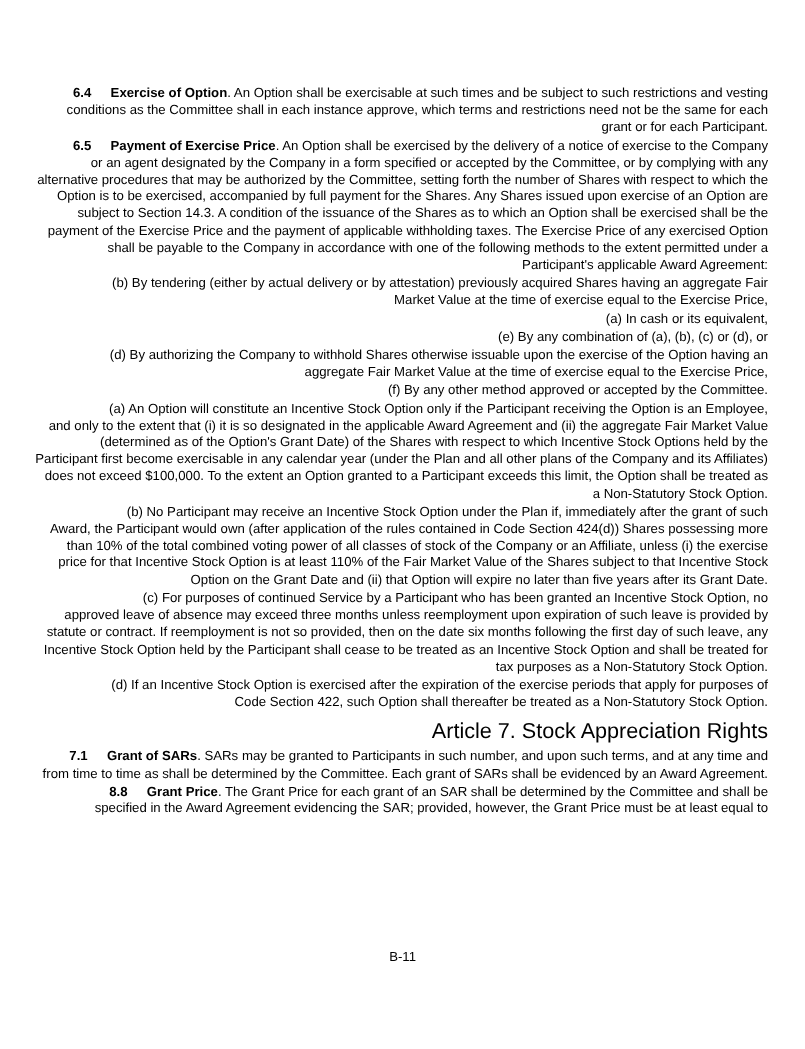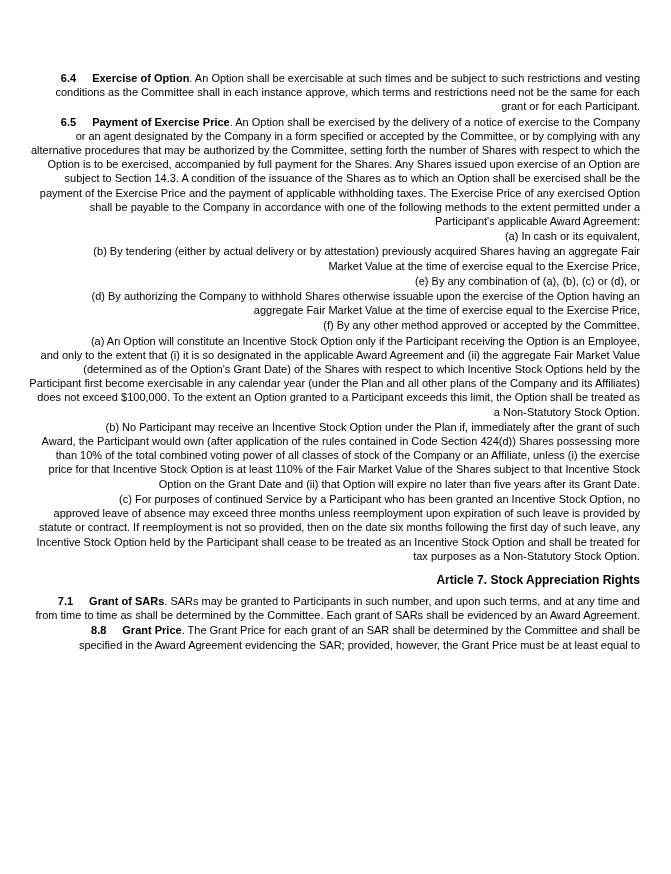--- a/index.html
+++ b/index.html
@@ -23,47 +23,49 @@
     font-size: 11px;
     line-height: 14.2px;
     text-align: right;
   }
   .doc-body p { margin: 1px 0; }
   p.section { text-indent: 26px; }
   .sec-num { font-weight: bold; margin-right: 16px; }
   .sec-title { font-weight: bold; }
   p.subitem { text-indent: 55px; }
   h2.article-heading {
-    font-size: 12px;
-    font-weight: bold;
+    font-size: 18px;
+    font-weight: normal;
     line-height: 18px;
     margin: 8px 0 5px 0;
   }
   .footer {
     position: absolute;
     top: 791px;
     left: 0;
     width: 671px;
     text-align: center;
     font-size: 11px;
     line-height: 14.2px;
   }
 </style>
 </head>
 <body>
 
 <div class="page">
   <div class="doc-body">
       <p class="section"><span class="sec-num">6.4</span><span class="sec-title">Exercise of Option</span><span>. An Option shall be exercisable at such times and be subject to such restrictions and vesting conditions as the Committee shall in each instance approve, which terms and restrictions need not be the same for each grant or for each Participant.</span></p>
       <p class="section"><span class="sec-num">6.5</span><span class="sec-title">Payment of Exercise Price</span><span>. An Option shall be exercised by the delivery of a notice of exercise to the Company or an agent designated by the Company in a form specified or accepted by the Committee, or by complying with any alternative procedures that may be authorized by the Committee, setting forth the number of Shares with respect to which the Option is to be exercised, accompanied by full payment for the Shares. Any Shares issued upon exercise of an Option are subject to Section 14.3. A condition of the issuance of the Shares as to which an Option shall be exercised shall be the payment of the Exercise Price and the payment of applicable withholding taxes. The Exercise Price of any exercised Option shall be payable to the Company in accordance with one of the following methods to the extent permitted under a Participant's applicable Award Agreement:</span></p>
+      <p class="subitem">(b) By tendering (either by actual delivery or by attestation) previously acquired Shares having an aggregate Fair Market Value at the time of exercise equal to the Exercise Price,</p>
       <p class="subitem">(a) In cash or its equivalent,</p>
-      <p class="subitem">(b) By tendering (either by actual delivery or by attestation) previously acquired Shares having an aggregate Fair Market Value at the time of exercise equal to the Exercise Price,</p>
       <p class="subitem">(e) By any combination of (a), (b), (c) or (d), or</p>
       <p class="subitem">(d) By authorizing the Company to withhold Shares otherwise issuable upon the exercise of the Option having an aggregate Fair Market Value at the time of exercise equal to the Exercise Price,</p>
       <p class="subitem">(f) By any other method approved or accepted by the Committee.</p>
       <p class="subitem">(a) An Option will constitute an Incentive Stock Option only if the Participant receiving the Option is an Employee, and only to the extent that (i) it is so designated in the applicable Award Agreement and (ii) the aggregate Fair Market Value (determined as of the Option's Grant Date) of the Shares with respect to which Incentive Stock Options held by the Participant first become exercisable in any calendar year (under the Plan and all other plans of the Company and its Affiliates) does not exceed $100,000. To the extent an Option granted to a Participant exceeds this limit, the Option shall be treated as a Non-Statutory Stock Option.</p>
       <p class="subitem">(b) No Participant may receive an Incentive Stock Option under the Plan if, immediately after the grant of such Award, the Participant would own (after application of the rules contained in Code Section 424(d)) Shares possessing more than 10% of the total combined voting power of all classes of stock of the Company or an Affiliate, unless (i) the exercise price for that Incentive Stock Option is at least 110% of the Fair Market Value of the Shares subject to that Incentive Stock Option on the Grant Date and (ii) that Option will expire no later than five years after its Grant Date.</p>
       <p class="subitem">(c) For purposes of continued Service by a Participant who has been granted an Incentive Stock Option, no approved leave of absence may exceed three months unless reemployment upon expiration of such leave is provided by statute or contract. If reemployment is not so provided, then on the date six months following the first day of such leave, any Incentive Stock Option held by the Participant shall cease to be treated as an Incentive Stock Option and shall be treated for tax purposes as a Non-Statutory Stock Option.</p>
+      <p class="subitem">(d) If an Incentive Stock Option is exercised after the expiration of the exercise periods that apply for purposes of Code Section 422, such Option shall thereafter be treated as a Non-Statutory Stock Option.</p>
       <h2 class="article-heading">Article 7. Stock Appreciation Rights</h2>
       <p class="section"><span class="sec-num">7.1</span><span class="sec-title">Grant of SARs</span><span>. SARs may be granted to Participants in such number, and upon such terms, and at any time and from time to time as shall be determined by the Committee. Each grant of SARs shall be evidenced by an Award Agreement.</span></p>
       <p class="section"><span class="sec-num">8.8</span><span class="sec-title">Grant Price</span><span>. The Grant Price for each grant of an SAR shall be determined by the Committee and shall be specified in the Award Agreement evidencing the SAR; provided, however, the Grant Price must be at least equal to</span></p>
     </div>
+  <div class="footer">B-11</div>
 </div>
 
 </body></html>

